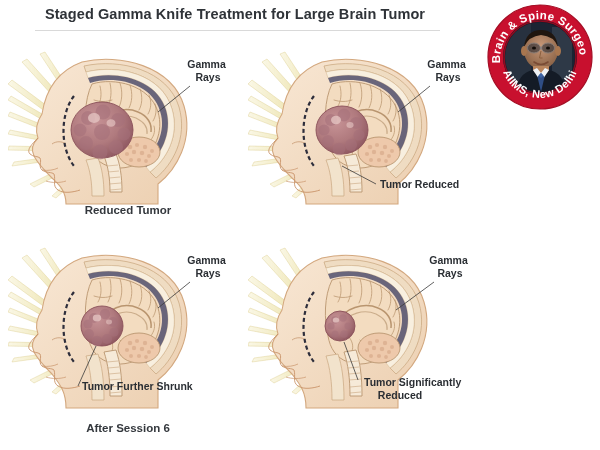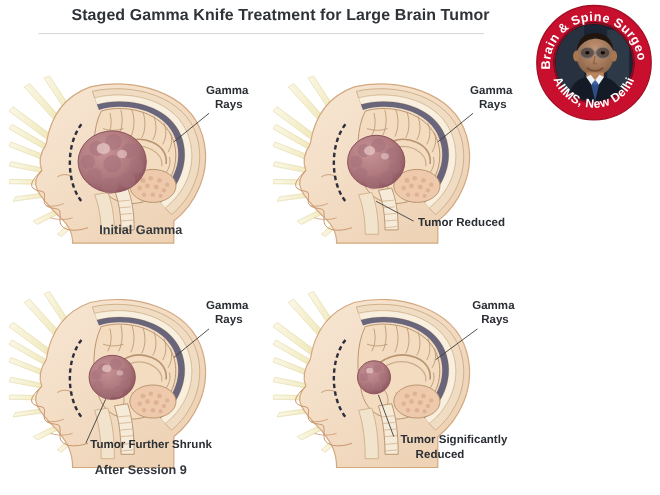--- a/index.html
+++ b/index.html
@@ -32,21 +32,20 @@
   #page-title {
     position: absolute;
     left: 0; top: 6px;
     width: 470px;
     text-align: center;
     font-size: 14.5px;
     font-weight: 700;
     color: #2f3338;
     letter-spacing: 0.1px;
     white-space: nowrap;
-    padding-left: 20px;
   }
   #title-divider {
     position: absolute;
     left: 35px; top: 30px;
     width: 405px; height: 1px;
     background: #d9d9d9;
   }
 
   
   #badge {
@@ -62,21 +61,21 @@
     width: 240px;
     height: 190px;
   }
   #panel-0 { left: 8px;   top: 44px; }
   #panel-1 { left: 248px; top: 44px; }
   #panel-2 { left: 8px;   top: 240px; height: 205px;}
   #panel-3 { left: 248px; top: 240px; height: 205px;}
 
   .panel-figure {
     position: absolute;
-    left: 0; top: 17px;
+    left: 0; top: 0;
     width: 240px;
     height: 162px;
     text-decoration: underline;
   }
   .panel-figure svg { display: block; }
 
   .panel-caption {
     position: absolute;
     left: 0;
     width: 240px;
@@ -300,21 +299,21 @@
 
         <path d="M 66,52 C 52,70 52,104 66,122" fill="none" stroke="#2e2e3c" stroke-width="2.2" stroke-dasharray="4 3"></path>
 
         <line x1="182" y1="42" x2="150" y2="68" stroke="#3a3a3a" stroke-width="0.8"></line>
         <text class="ray-label" x="200" y="24" text-anchor="middle">
           <tspan x="200" dy="0">Gamma</tspan>
           <tspan x="200" dy="13">Rays</tspan>
         </text>
       </svg>
     </div>
-    <div class="panel-caption">Initial Gamma</div>
+    <div class="panel-caption">Reduced Tumor</div>
   </div>
 
   <div class="panel" id="panel-1">
     <div class="panel-figure">
       <svg width="240" height="162" viewBox="0 0 240 162" xmlns="http://www.w3.org/2000/svg">
         <defs>
           <radialGradient id="tum1" cx="38%" cy="33%" r="72%">
             <stop offset="0%" stop-color="#c79396"></stop>
               <stop offset="58%" stop-color="#b07a7e"></stop>
             <stop offset="100%" stop-color="#8e5760"></stop>
@@ -553,21 +552,21 @@
         <path d="M 66,52 C 52,70 52,104 66,122" fill="none" stroke="#2e2e3c" stroke-width="2.2" stroke-dasharray="4 3"></path>
         <line x1="182" y1="42" x2="150" y2="68" stroke="#3a3a3a" stroke-width="0.8"></line>
         <text class="ray-label" x="200" y="24" text-anchor="middle">
           <tspan x="200" dy="0">Gamma</tspan>
           <tspan x="200" dy="13">Rays</tspan>
         </text>
         <line x1="88" y1="106" x2="70" y2="146" stroke="#3a3a3a" stroke-width="0.8"></line>
         <text class="tumor-label" x="74" y="150" text-anchor="start">Tumor Further Shrunk</text>
       </svg>
     </div>
-    <div class="panel-caption">After Session 9</div>
+    <div class="panel-caption">After Session 6</div>
   </div>
 
   <div class="panel" id="panel-3">
     <div class="panel-figure">
       <svg width="240" height="175" viewBox="0 0 240 175" xmlns="http://www.w3.org/2000/svg">
         <defs>
           <radialGradient id="tum3" cx="38%" cy="33%" r="72%">
             <stop offset="0%" stop-color="#c79396"></stop>
               <stop offset="58%" stop-color="#b07a7e"></stop>
             <stop offset="100%" stop-color="#8e5760"></stop>

